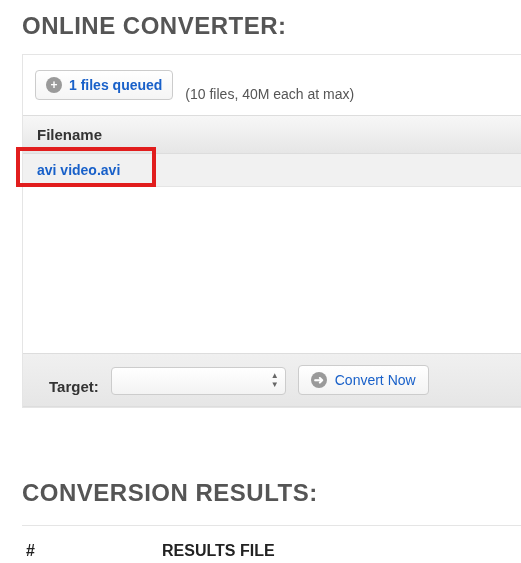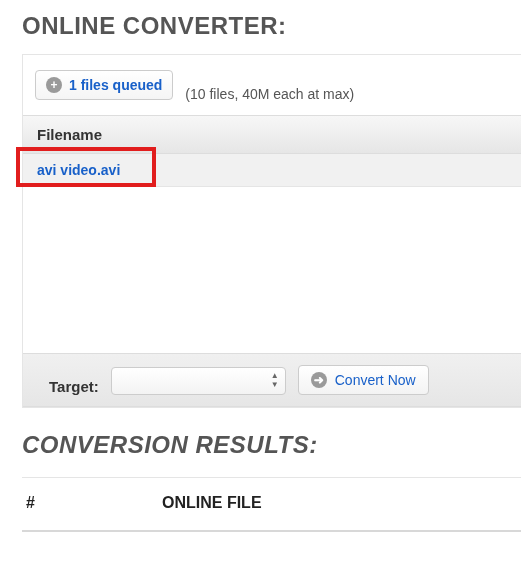--- a/index.html
+++ b/index.html
@@ -161,20 +161,20 @@
       </div>
     </div>
     <div class="convert-btn">
       <span class="circle-icon">➜</span>
       <span class="label">Convert Now</span>
     </div>
   </div>
 
 </div>
 
-<h2 class="section-title" style="margin-top:23px;font-style:italic;">CONVERSION RESULTS:</h2>
+<h2 class="section-title" style="margin-top:71px;">CONVERSION RESULTS:</h2>
 
 <hr class="divider">
 
 <div class="results-head">
   <div class="col-num">#</div>
-  <div>ONLINE FILE</div>
+  <div>RESULTS FILE</div>
 </div>
 
 </body></html>

